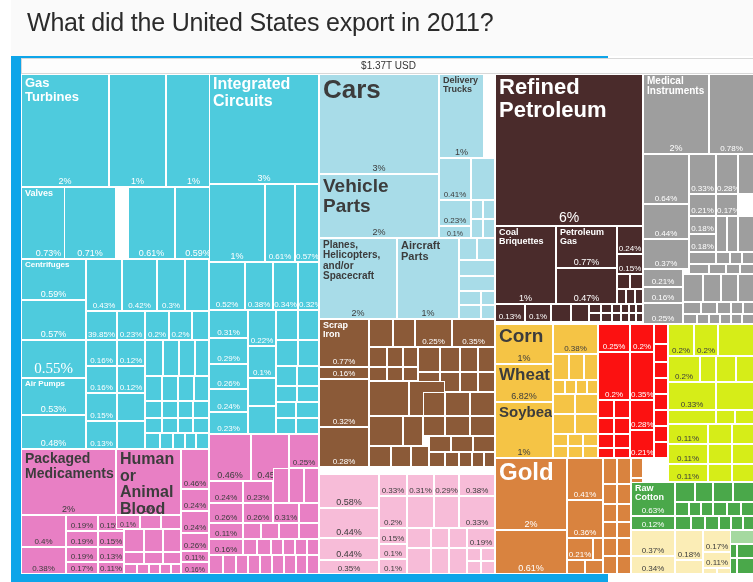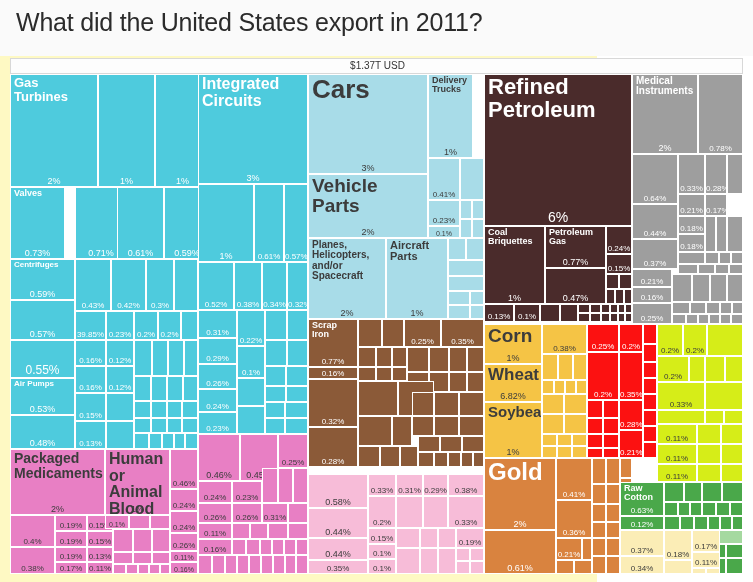--- a/index.html
+++ b/index.html
@@ -1,17 +1,17 @@
 <!DOCTYPE html>
 <html><head>
 <meta charset="utf-8">
 <style>
   html,body{margin:0;padding:0;background:#fff;}
   body{width:753px;height:582px;overflow:hidden;font-family:"Liberation Sans",sans-serif;}
-  #app{position:relative;width:597px;height:582px;background:#fef9c3;}
+  #app{position:relative;width:597px;height:582px;background:#0ea5e9;margin-left:11px;}
 
   #title-bar{position:absolute;left:0;top:0;width:753px;height:56px;background:#fafafa;}
   #page-title{position:absolute;left:16px;top:8px;font-size:25px;color:#2b2b2b;
     font-family:"Liberation Sans",sans-serif;font-weight:400;letter-spacing:-0.2px;white-space:nowrap;}
 
   #total-bar{position:absolute;left:10px;top:58px;width:733px;height:16px;
     background:#fdfdfd;border:1px solid #d8d8d8;box-sizing:border-box;}
   #total-label{position:absolute;left:0;top:1px;width:733px;text-align:center;
     font-size:10px;color:#333;font-family:"Liberation Sans",sans-serif;}
 
@@ -49,38 +49,38 @@
       <div class="cell lt ctr" style="left: 88px; top: 0px; width: 57px; height: 113px; background: rgb(78, 203, 221);">
         <div class="pv" style="font-size: 9px;">1%</div>
       </div>
       <div class="cell lt ctr" style="left: 145px; top: 0px; width: 55px; height: 113px; background: rgb(78, 203, 221);">
         <div class="pv" style="font-size: 9px;">1%</div>
       </div>
       <div class="cell lt ctr" style="left: 0px; top: 113px; width: 55px; height: 72px; background: rgb(78, 203, 221);">
         <div class="nm" style="font-size: 9px;">Valves</div>
         <div class="pv" style="font-size: 9px;">0.73%</div>
       </div>
-      <div class="cell lt ctr" style="left: 65px; top: 113px; width: 52px; height: 72px; background: rgb(78, 203, 221);">
+      <div class="cell lt ctr" style="left: 43px; top: 113px; width: 52px; height: 72px; background: rgb(78, 203, 221);">
         <div class="pv" style="font-size: 9px;">0.71%</div>
       </div>
       <div class="cell lt ctr" style="left: 107px; top: 113px; width: 47px; height: 72px; background: rgb(78, 203, 221);">
         <div class="pv" style="font-size: 9px;">0.61%</div>
       </div>
       <div class="cell lt ctr" style="left: 154px; top: 113px; width: 46px; height: 72px; background: rgb(78, 203, 221);">
         <div class="pv" style="font-size: 9px;">0.59%</div>
       </div>
       <div class="cell lt ctr" style="left: 0px; top: 185px; width: 65px; height: 41px; background: rgb(78, 203, 221);">
         <div class="nm" style="font-size: 8px;">Centrifuges</div>
         <div class="pv" style="font-size: 9px;">0.59%</div>
       </div>
       <div class="cell lt ctr" style="left: 0px; top: 226px; width: 65px; height: 40px; background: rgb(78, 203, 221);">
         <div class="pv" style="font-size: 9px;">0.57%</div>
       </div>
       <div class="cell lt ctr" style="left: 0px; top: 266px; width: 65px; height: 38px; background: rgb(78, 203, 221);">
-        <div class="pv" style="font-size: 12px;">0.55%</div>
+        <div class="pv" style="font-size: 15px; font-family: Liberation Serif, serif;">0.55%</div>
       </div>
       <div class="cell lt ctr" style="left: 0px; top: 304px; width: 65px; height: 37px; background: rgb(78, 203, 221);">
         <div class="nm" style="font-size: 8px;">Air Pumps</div>
         <div class="pv" style="font-size: 9px;">0.53%</div>
       </div>
       <div class="cell lt ctr" style="left: 0px; top: 341px; width: 65px; height: 34px; background: rgb(78, 203, 221);">
         <div class="pv" style="font-size: 9px;">0.48%</div>
       </div>
       <div class="cell lt ctr" style="left: 65px; top: 185px; width: 36px; height: 52px; background: rgb(78, 203, 221);">
         <div class="pv" style="font-size: 8px;">0.43%</div>

